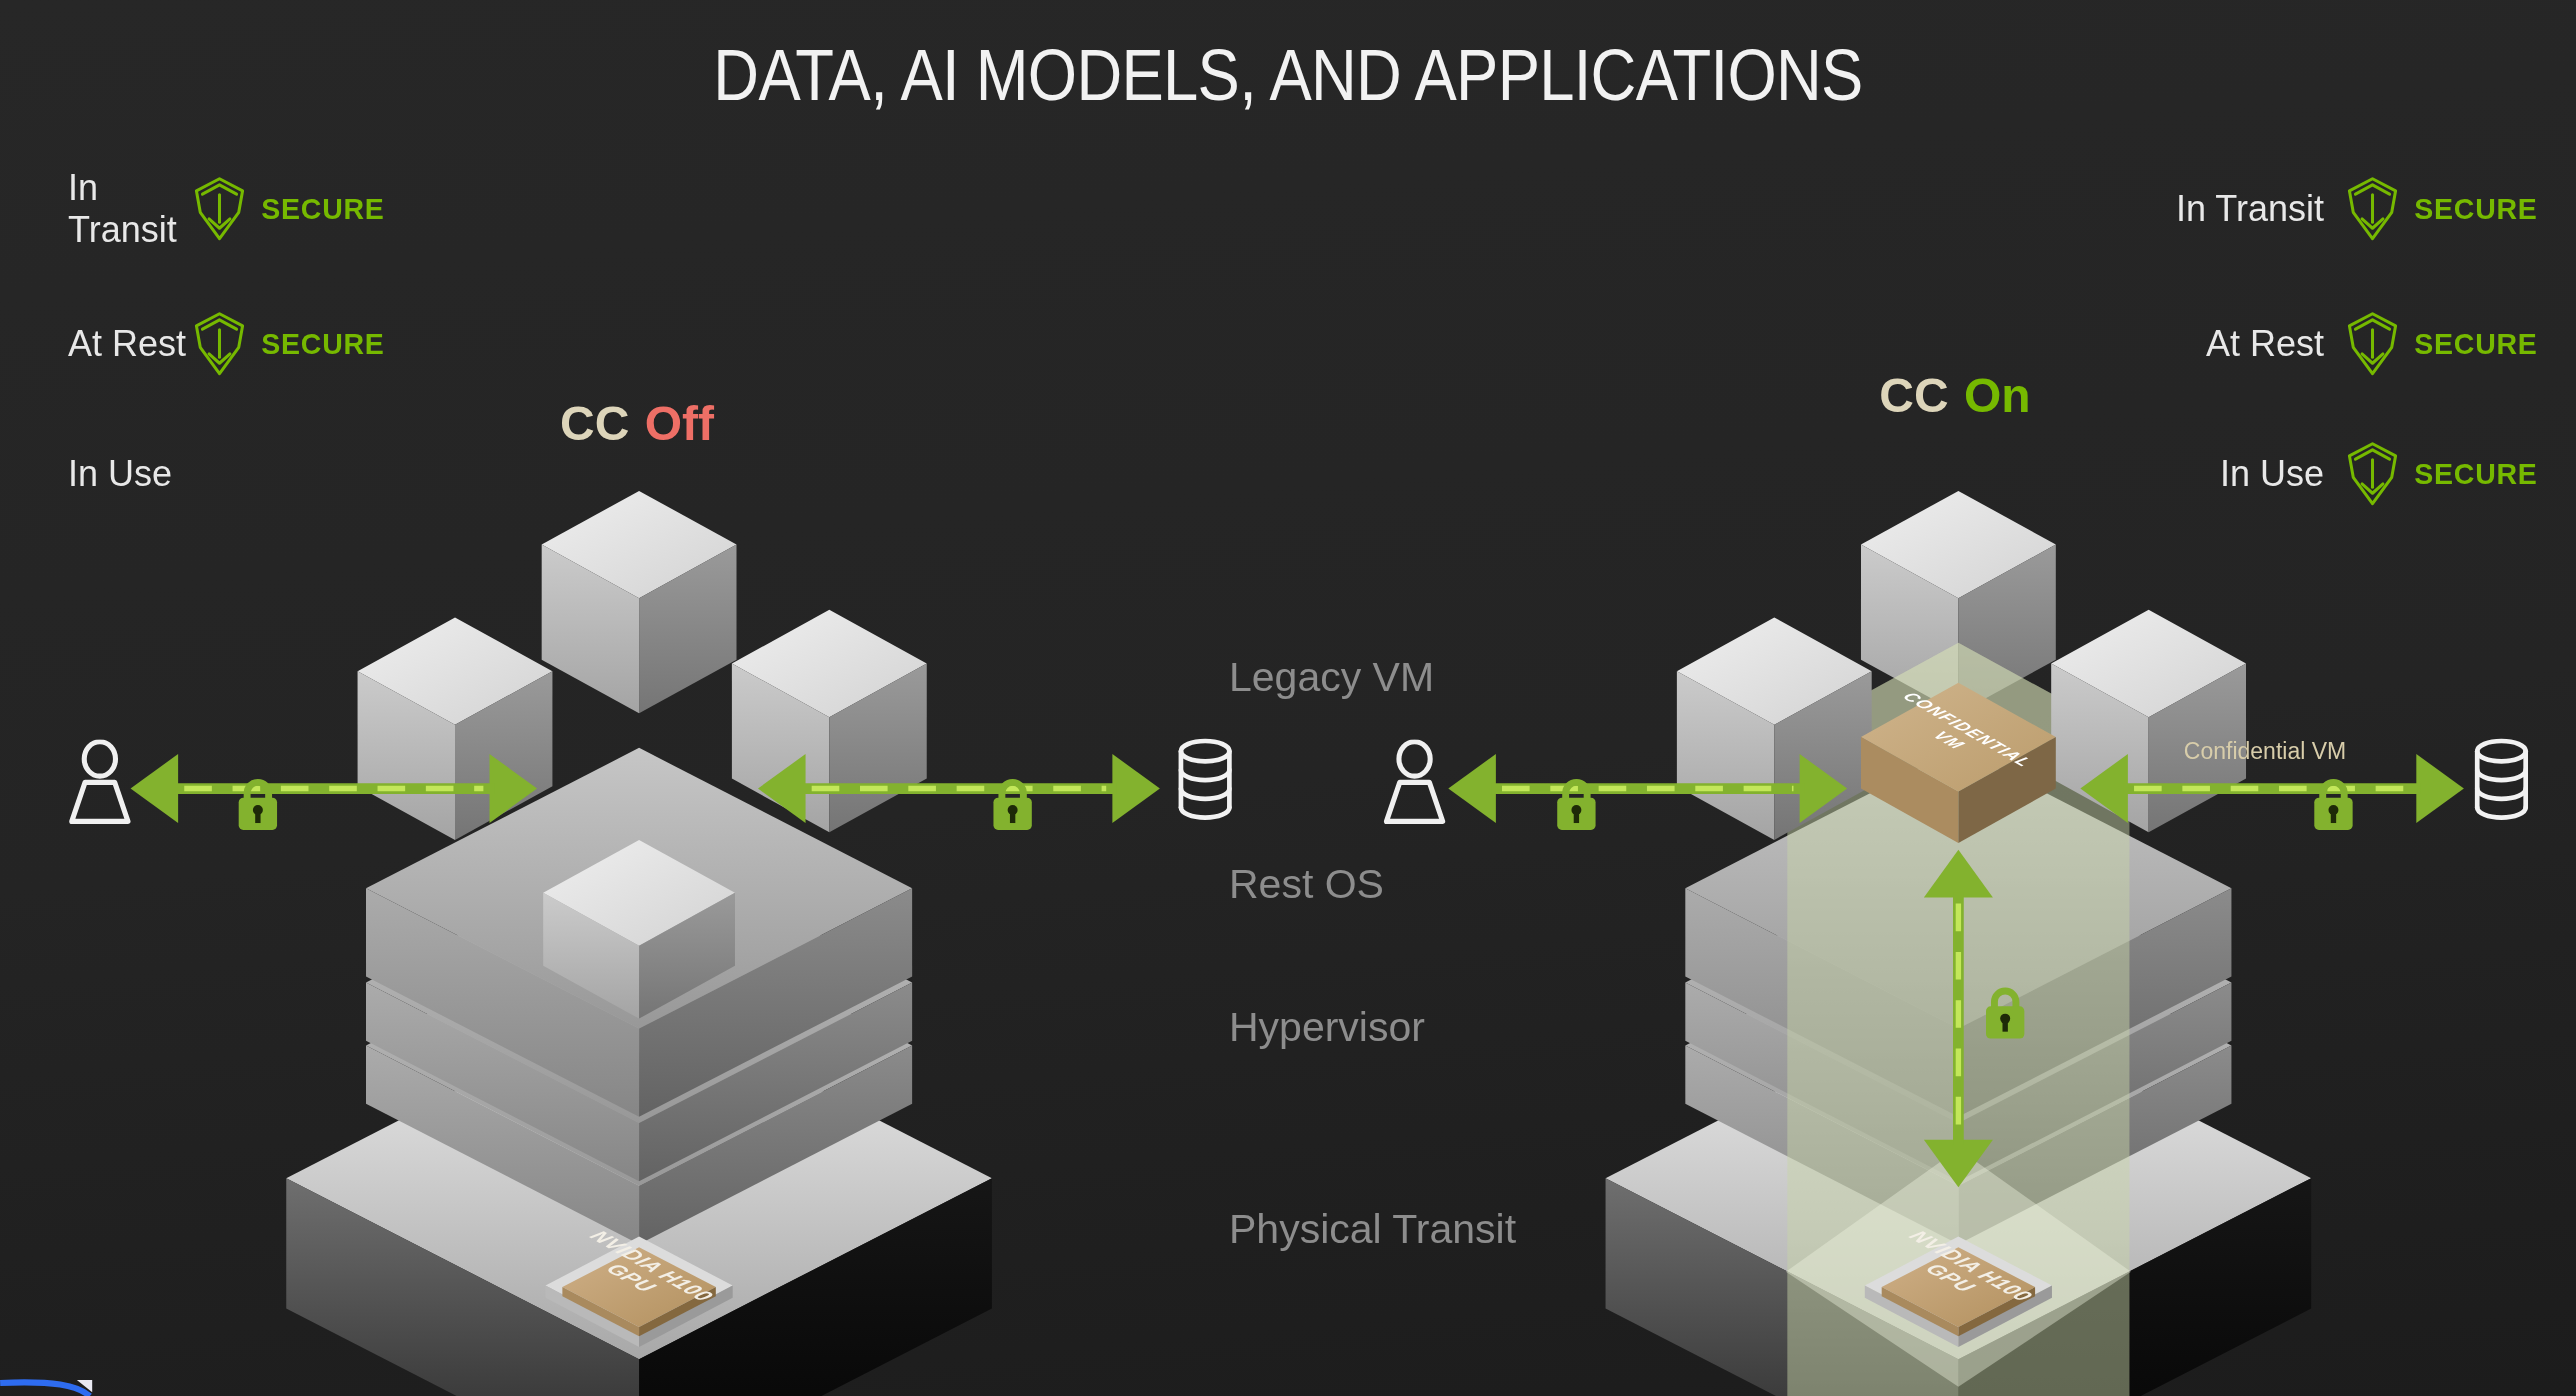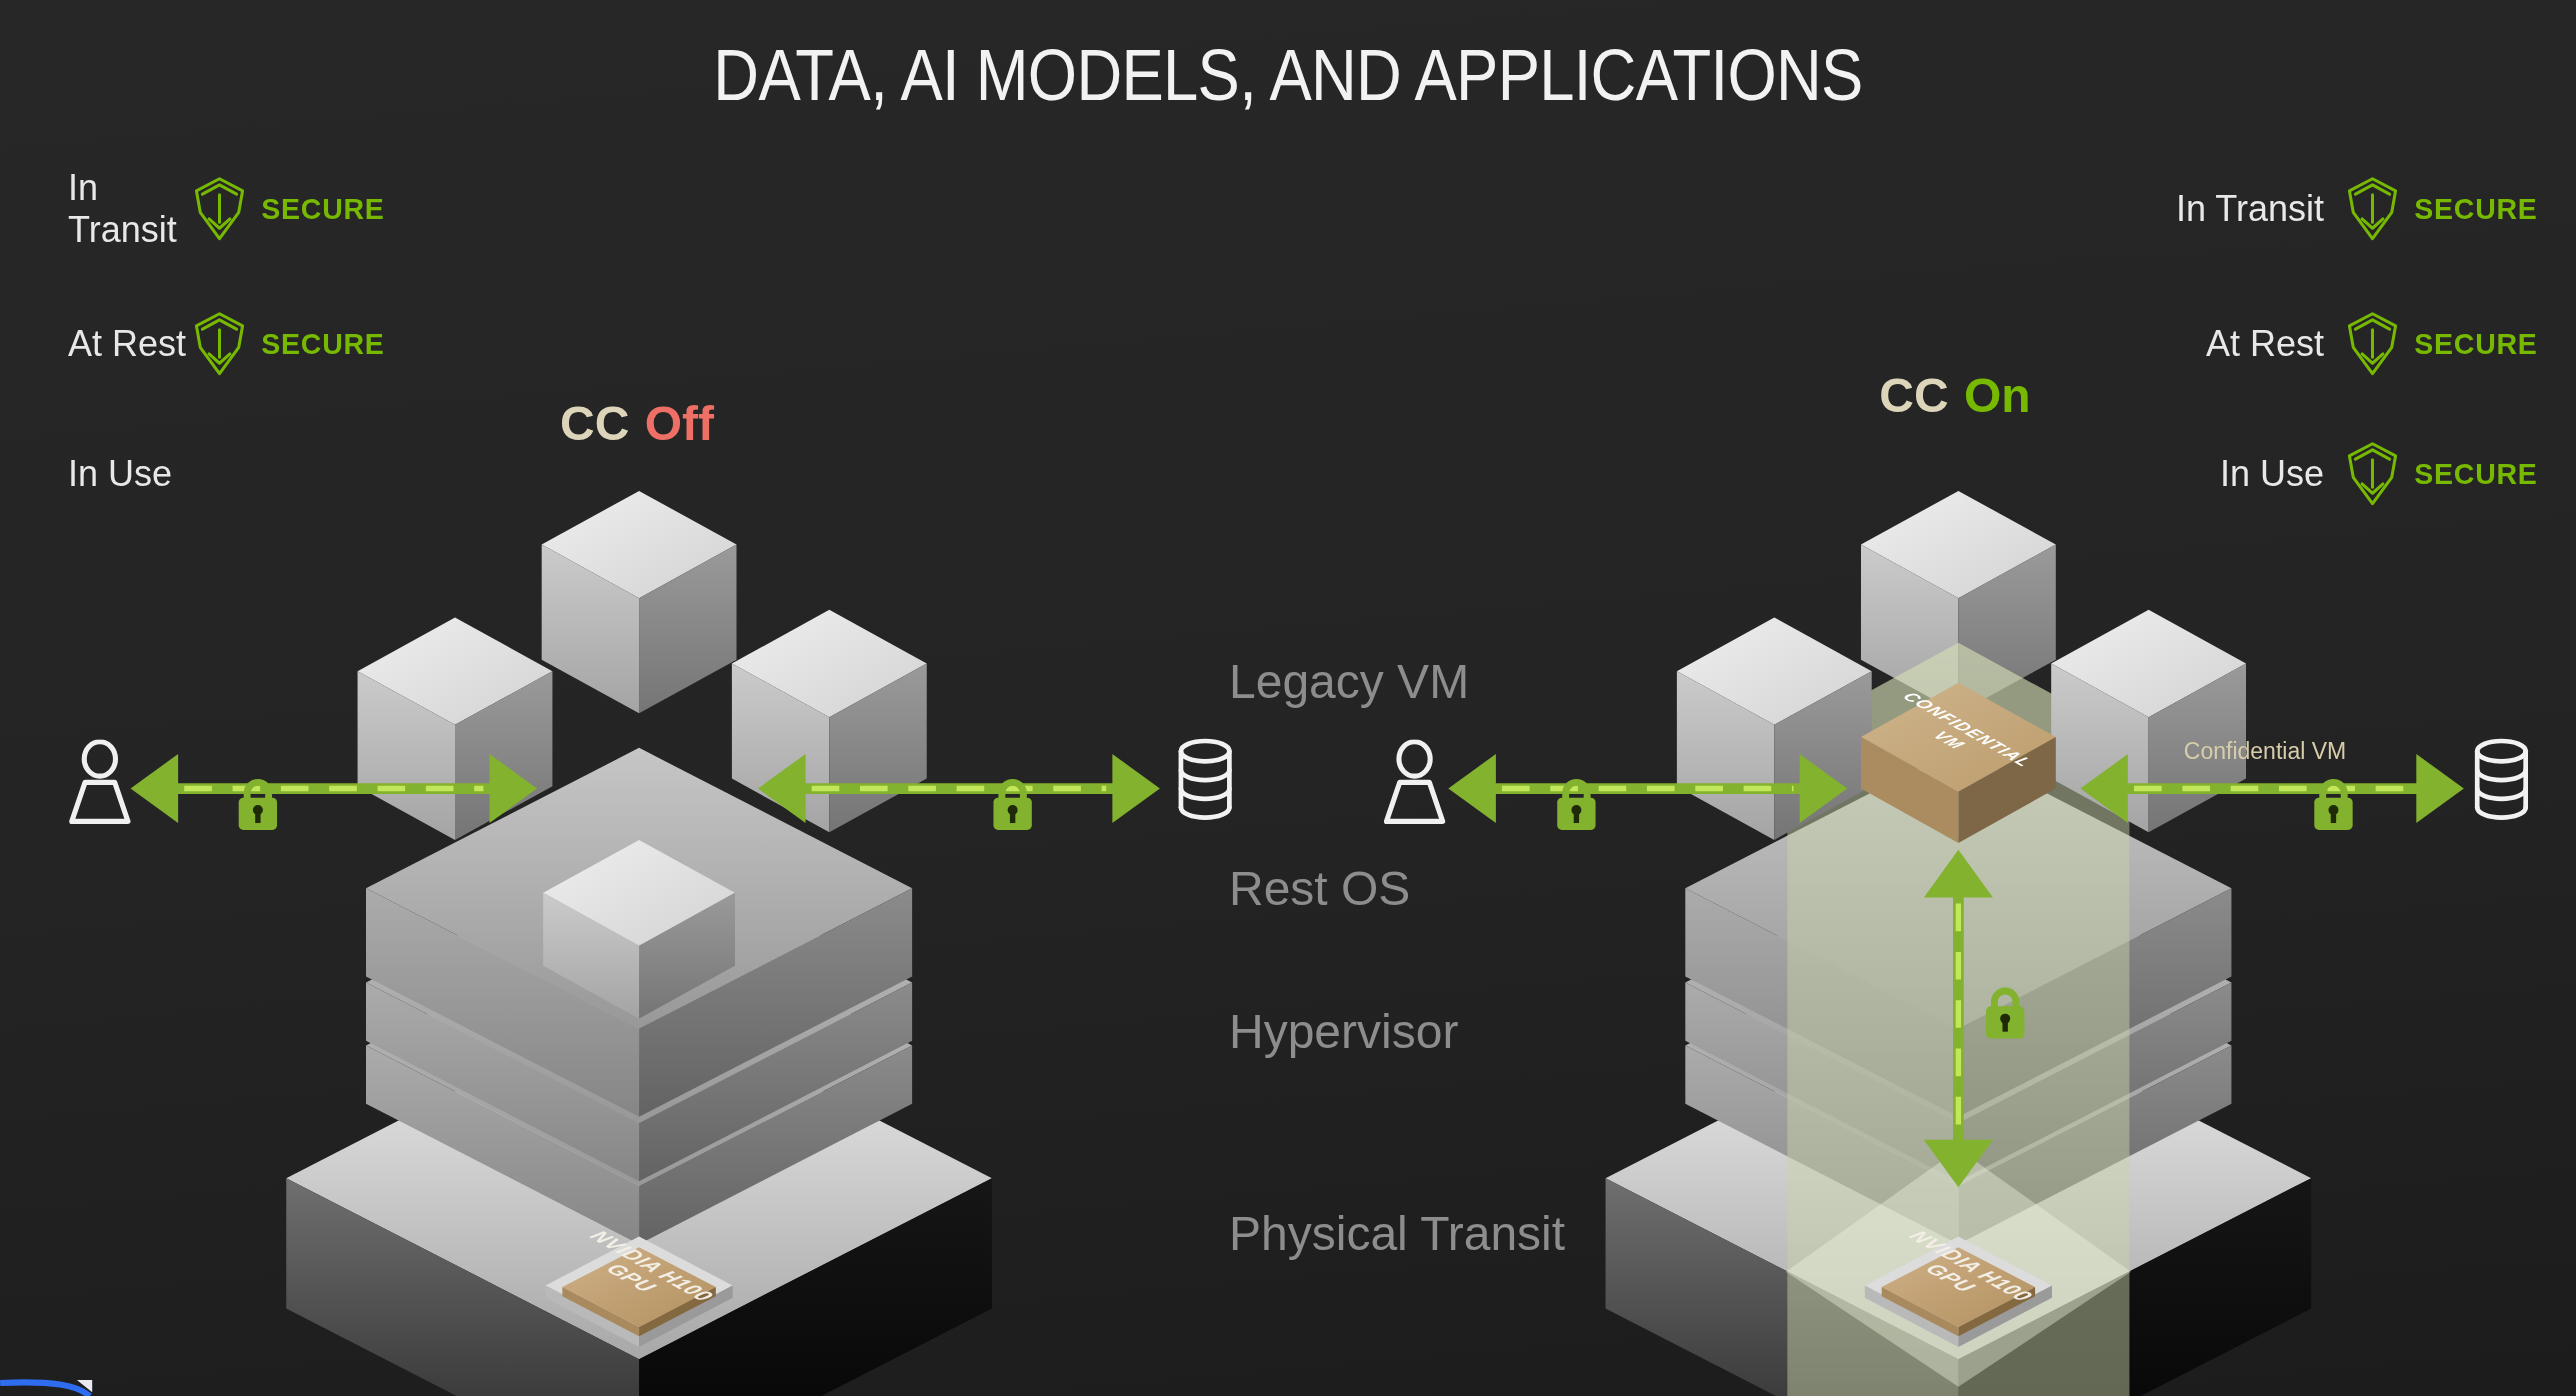--- a/index.html
+++ b/index.html
@@ -21,21 +21,21 @@
   .sec-label{color:#e8e8e8; font-size:36px; letter-spacing:0;}
   .sec-row.left-side .sec-label{width:124px; flex:none;}
   .sec-row.right-side .sec-label{margin-right:21.5px;}
   .shield{width:55px; height:72px; flex:none; margin-right:10.7px;}
   .sec-badge{color:var(--green); font-size:30px; font-weight:bold; letter-spacing:0.8px; transform:scaleX(0.95);}
   .cc-mode{position:absolute; font-size:48px; font-weight:bold; white-space:nowrap; transform:translateX(-50%);}
   .cc-prefix{color:#ddd5ba;}
   .cc-state{margin-left:15.3px;}
   .cc-state.off{color:#ee6f66;}
   .cc-state.on{color:var(--green);}
-  .layer-label{position:absolute; left:1229px; color:#8d8d8d; font-size:48px; white-space:nowrap;}
+  .layer-label{position:absolute; left:1229px; color:#8d8d8d; font-size:41px; white-space:nowrap;}
   .cvm-label{position:absolute; color:#d8cdaa; font-size:23px; white-space:nowrap; transform:translateX(-50%);}
 </style>
 </head>
 <body>
 
 <div class="canvas">
 
   <svg class="diagram-svg" width="2576" height="1396" viewBox="0 0 3358 1820">
     <defs>
       <linearGradient id="gCubeTop" x1="0" y1="0" x2="1" y2="1">

